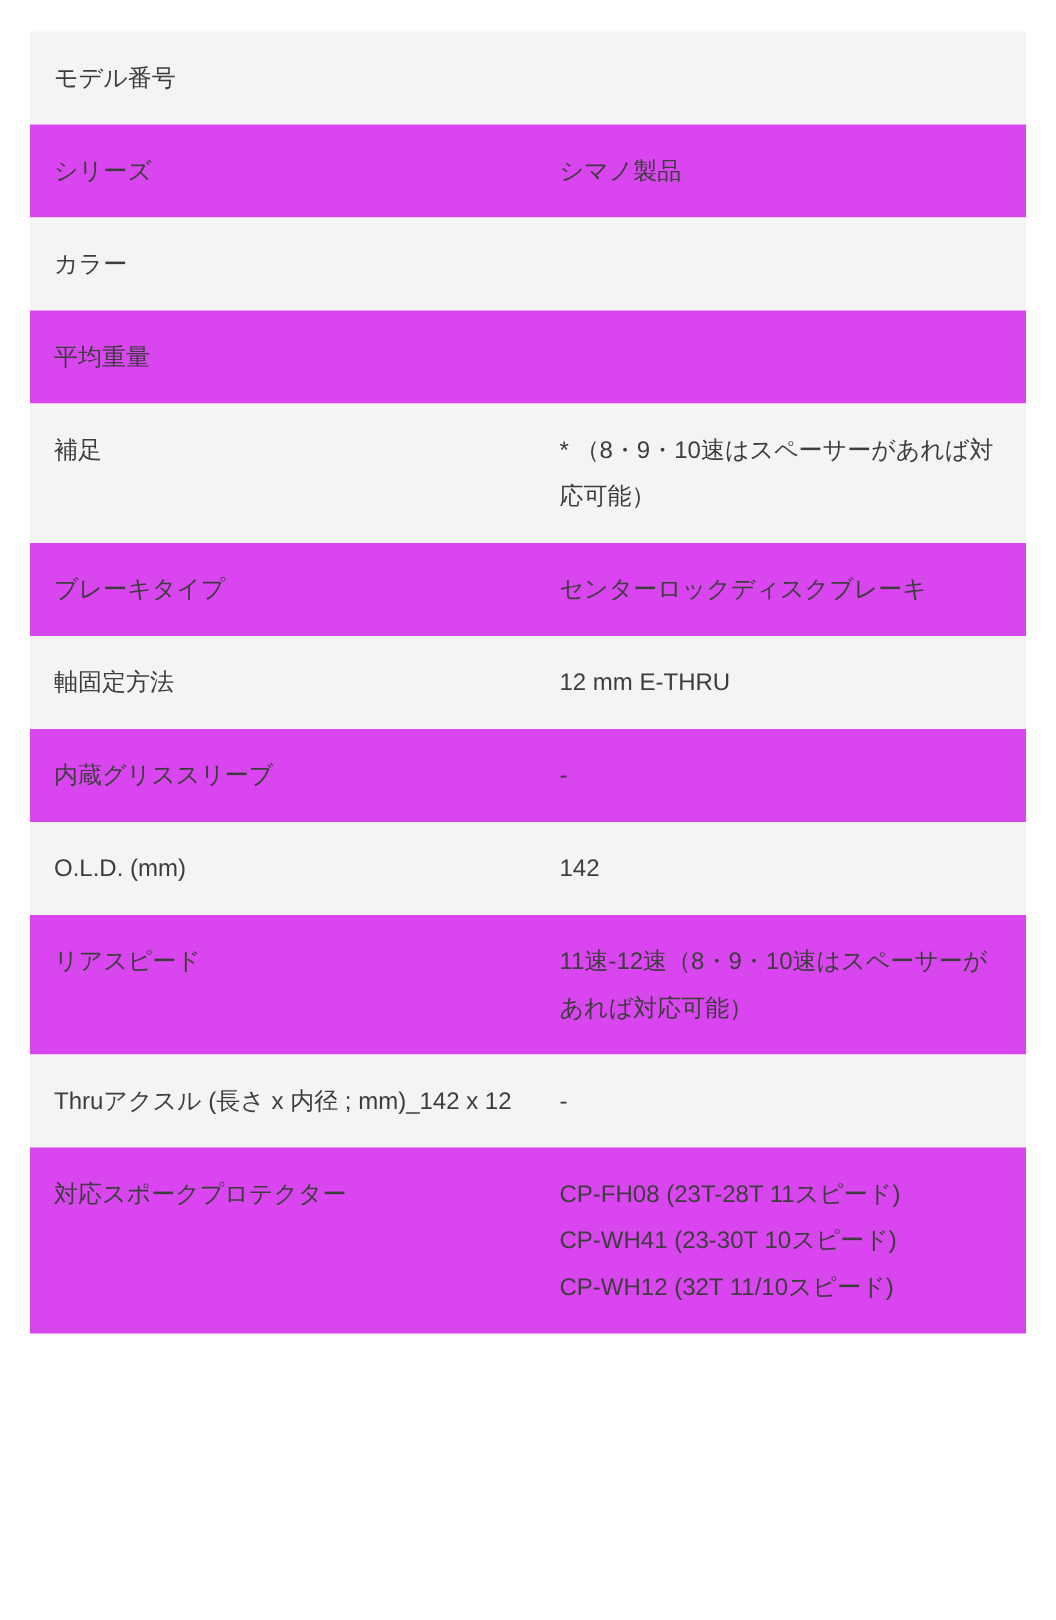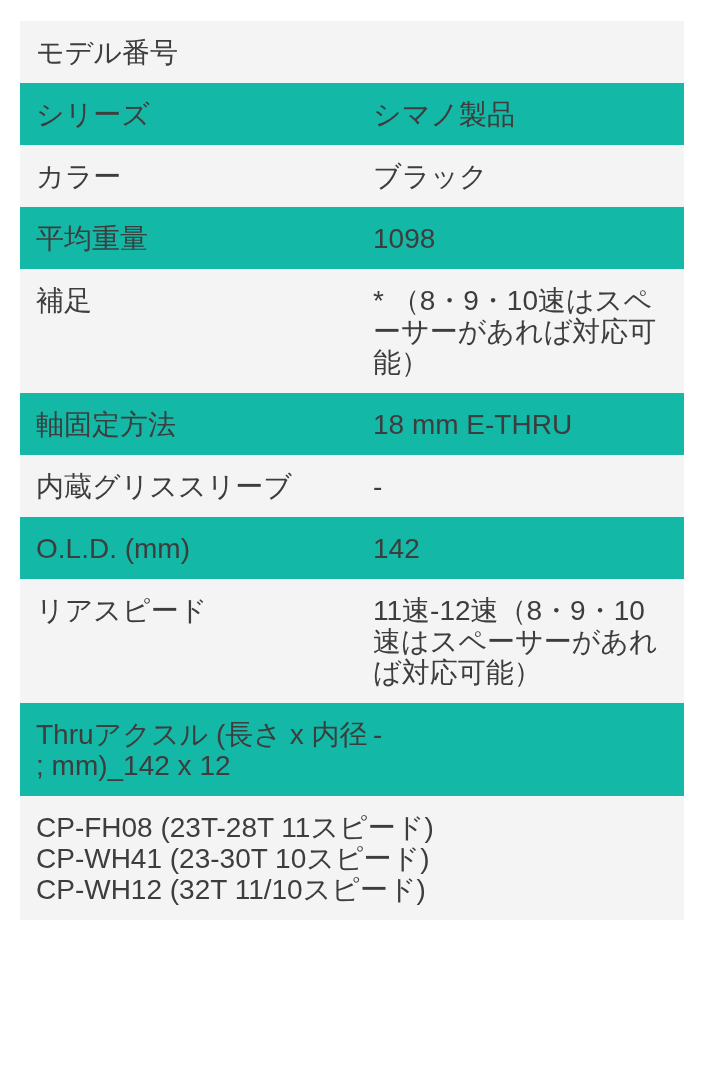--- a/index.html
+++ b/index.html
@@ -15,27 +15,27 @@
   }
   .spec-table {
     margin: 21px 20px 0 20px;
     width: 664px;
   }
   .spec-row {
     display: flex;
     align-items: flex-start;
     padding: 15.5px 16px;
     box-sizing: border-box;
-    background: #14b8a6;
+    background: #d946ef;
   }
   .spec-row:nth-child(odd) {
     background: #f4f4f4;
   }
   .cell {
-    font-size: 28px;
+    font-size: 16px;
     line-height: 31px;
     color: #3d3d3d;
     word-break: break-all;
     overflow-wrap: anywhere;
   }
   .cell.label {
     flex: 0 0 337px;
     max-width: 337px;
   }
   .cell.value {
@@ -49,48 +49,51 @@
 <div class="spec-table">
   <div class="spec-row">
     <div class="cell label">モデル番号</div>
   </div>
   <div class="spec-row">
     <div class="cell label">シリーズ</div>
     <div class="cell value">シマノ製品</div>
   </div>
   <div class="spec-row">
     <div class="cell label">カラー</div>
-    <div class="cell value">ブラック</div>
   </div>
   <div class="spec-row">
     <div class="cell label">平均重量</div>
-    <div class="cell value">1098</div>
   </div>
   <div class="spec-row">
     <div class="cell label">補足</div>
     <div class="cell value">* （8・9・10速はスペーサーがあれば対応可能）</div>
   </div>
   <div class="spec-row">
+    <div class="cell label">ブレーキタイプ</div>
+    <div class="cell value">センターロックディスクブレーキ</div>
+  </div>
+  <div class="spec-row">
     <div class="cell label">軸固定方法</div>
-    <div class="cell value">18 mm E-THRU</div>
+    <div class="cell value">12 mm E-THRU</div>
   </div>
   <div class="spec-row">
     <div class="cell label">内蔵グリススリーブ</div>
     <div class="cell value">-</div>
   </div>
   <div class="spec-row">
     <div class="cell label">O.L.D. (mm)</div>
     <div class="cell value">142</div>
   </div>
   <div class="spec-row">
     <div class="cell label">リアスピード</div>
     <div class="cell value">11速-12速（8・9・10速はスペーサーがあれば対応可能）</div>
   </div>
   <div class="spec-row">
     <div class="cell label">Thruアクスル (長さ x 内径 ; mm)_142 x 12</div>
     <div class="cell value">-</div>
   </div>
   <div class="spec-row">
+    <div class="cell label">対応スポークプロテクター</div>
     <div class="cell value">CP-FH08 (23T-28T 11スピード)
 CP-WH41 (23-30T 10スピード)
 CP-WH12 (32T 11/10スピード)</div>
   </div>
 </div>
 
 </body></html>

